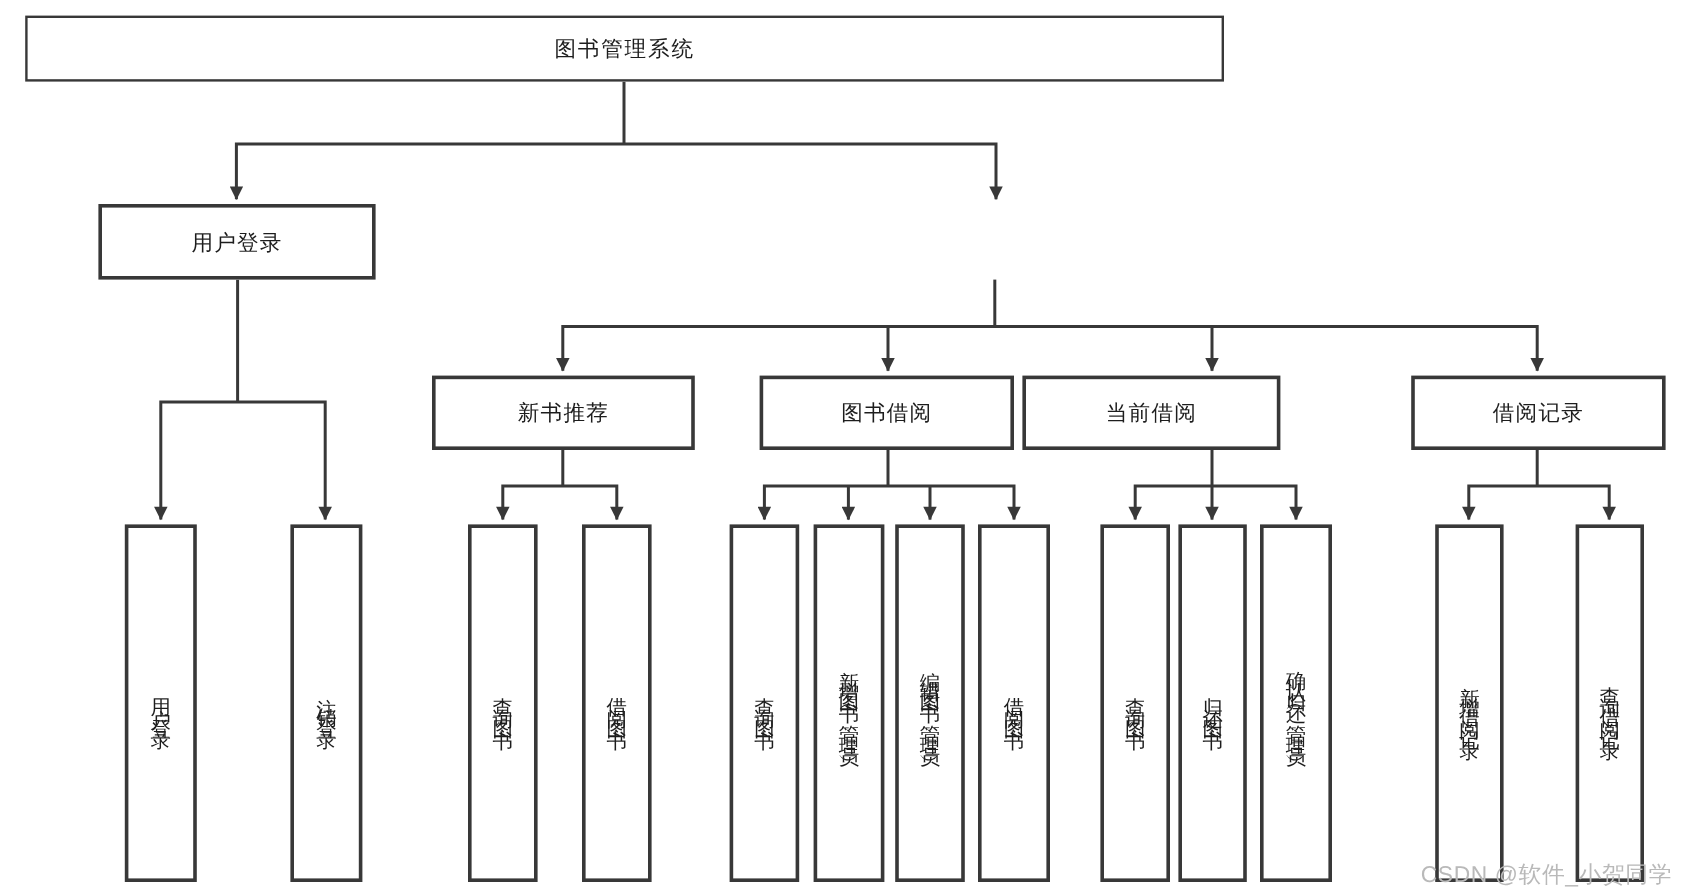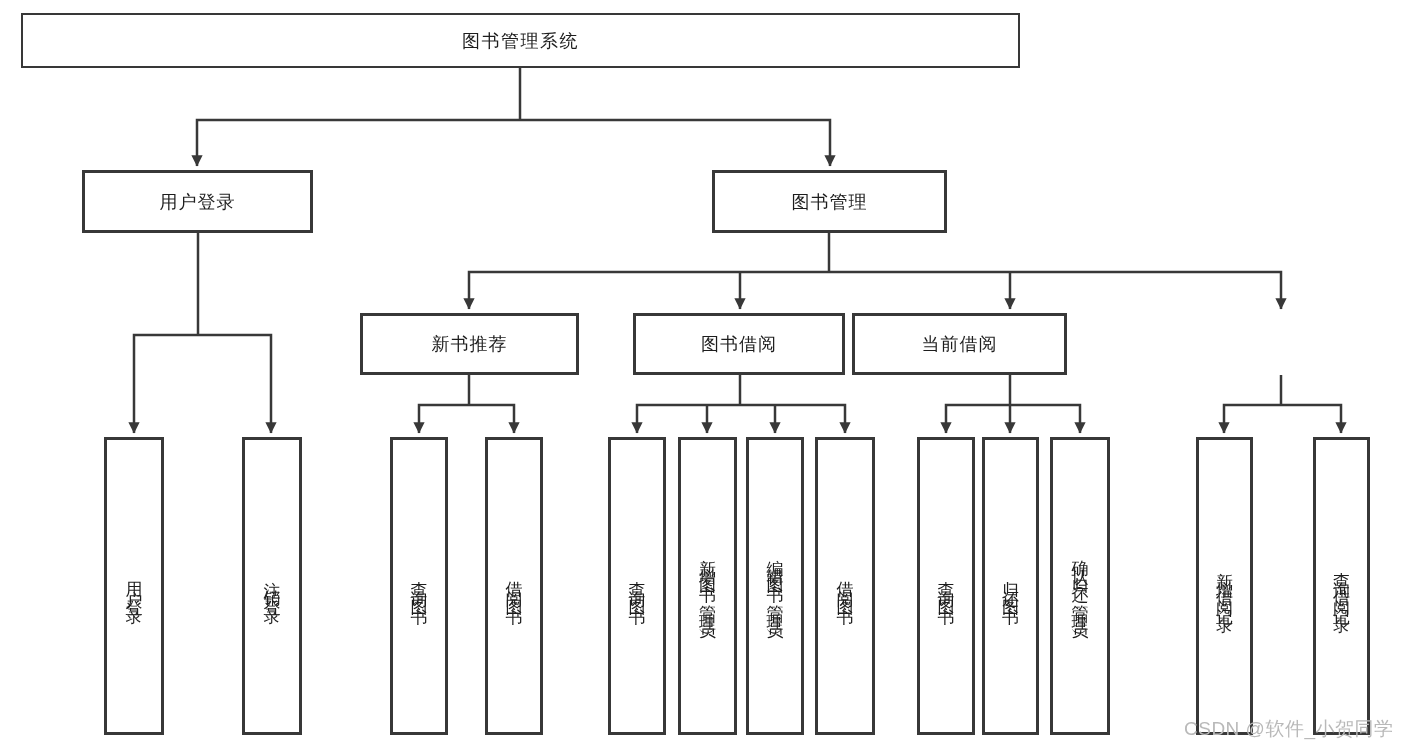--- a/index.html
+++ b/index.html
@@ -76,25 +76,25 @@
       <g>
         <path d="M1281,375 V405"></path>
         <path d="M1224,433 V405 H1341 V433" marker-start="url(#arrow)" marker-end="url(#arrow)"></path>
       </g>
     </g>
   </svg>
 
   <div class="node root" style="left:21px; top:13px; width:999px; height:55px;">图书管理系统</div>
 
   <div class="node h" style="left:82px; top:170px; width:231px; height:63px;">用户登录</div>
-  <div class="node h" style="left:712px; top:170px; width:235px; height:63px;">图书管理</div>
 
   <div class="node h" style="left:633px; top:313px; width:212px; height:62px;">图书借阅</div>
   <div class="node h" style="left:360px; top:313px; width:219px; height:62px;">新书推荐</div>
   <div class="node h" style="left:852px; top:313px; width:215px; height:62px;">当前借阅</div>
+  <div class="node h" style="left:1176px; top:313px; width:212px; height:62px;">借阅记录</div>
 
   <div class="node v" style="left:104px; top:437px; width:60px; height:298px;">
     <span>用户登录</span>
   </div>
   <div class="node v" style="left:242px; top:437px; width:60px; height:298px;">
     <span>注销登录</span>
   </div>
 
   <div class="node v" style="left:390px; top:437px; width:58px; height:298px;">
     <span>查询图书</span>

